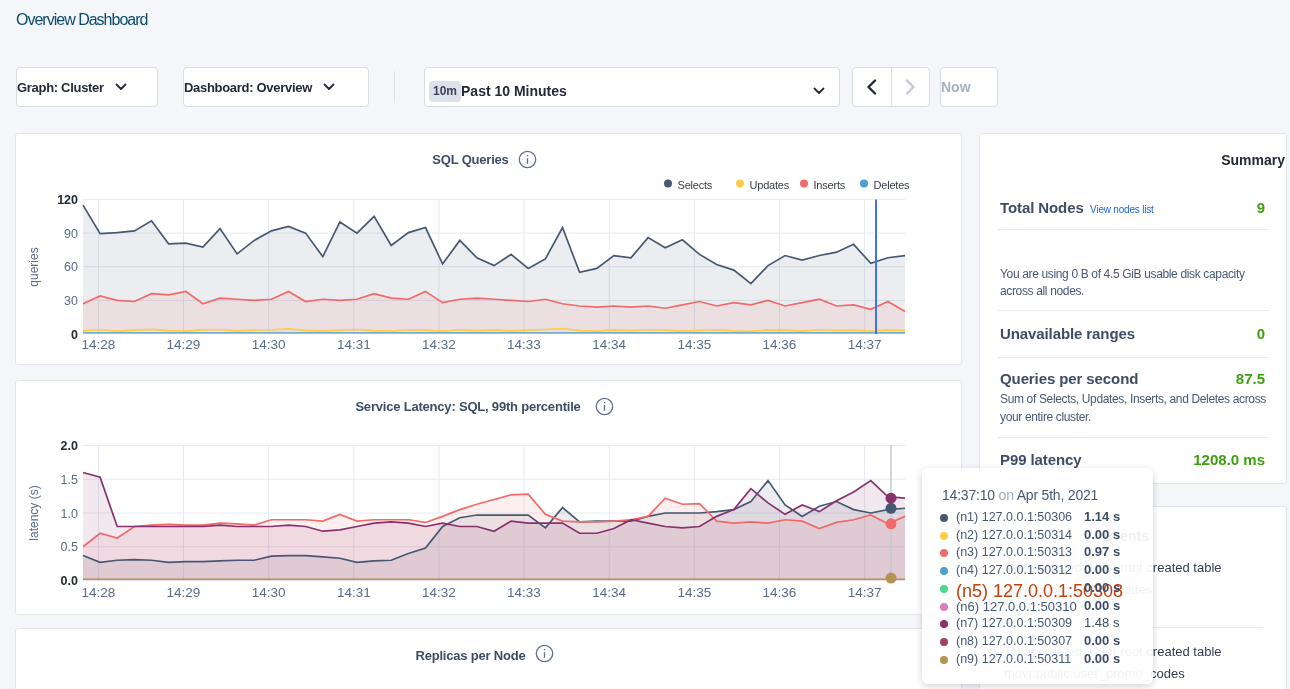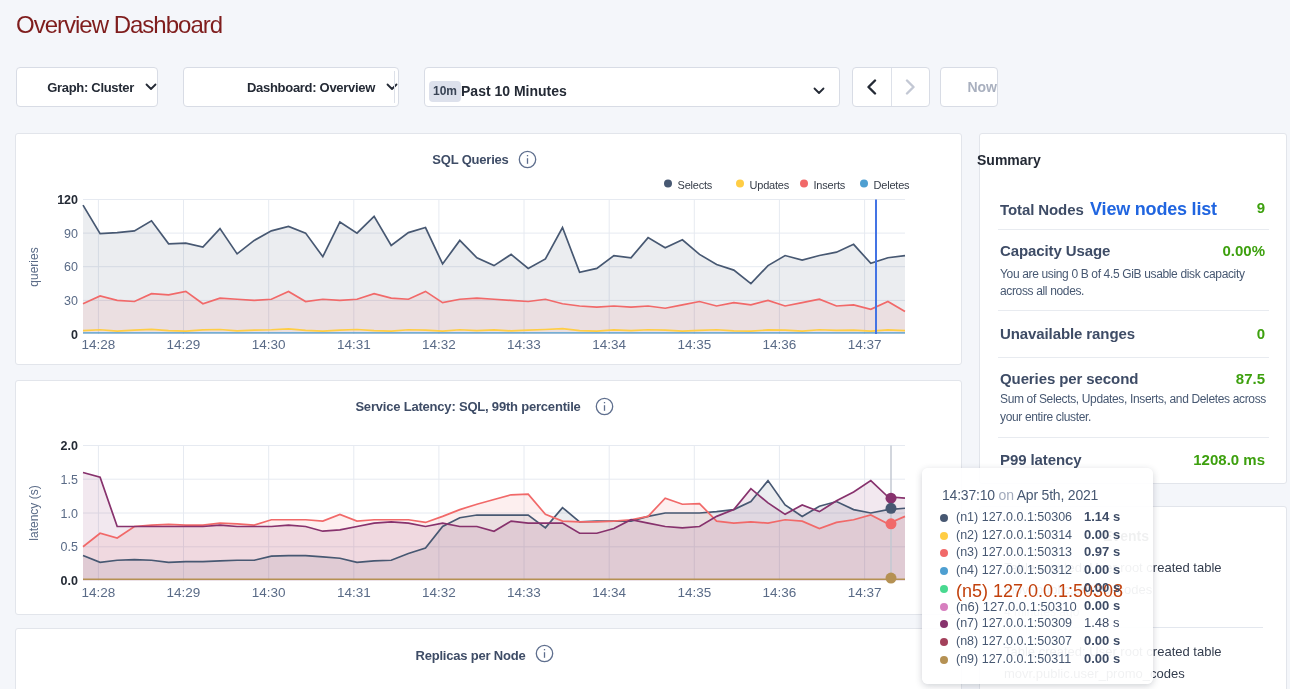--- a/index.html
+++ b/index.html
@@ -1,35 +1,35 @@
 <!DOCTYPE html>
 <html><head><meta charset="utf-8"><title>Overview Dashboard</title>
 <style>
 * { box-sizing: border-box; }
 html,body { margin:0; padding:0; width:1290px; height:689px; overflow:hidden;
   background:#f4f6fa; font-family:"Liberation Sans", sans-serif; }
 .abs { position:absolute; }
 .panel { position:absolute; background:#fff; border:1px solid #e2e5eb; border-radius:3px; }
 .btn { position:absolute; height:40px; background:#fff; border:1px solid #d8dce5; border-radius:4px;
-  display:flex; align-items:center; justify-content:flex-end; }
+  display:flex; align-items:center; justify-content:flex-start; }
 .hr { position:absolute; left:18px; width:271px; height:1px; background:#e8ebf0; }
 .shead { font-size:15px; font-weight:bold; color:#3e4c66; letter-spacing:-0.1px; }
 .grval { float:right; font-size:15px; font-weight:bold; color:#3da00e; }
 </style></head>
 <body>
-<h1 class="abs" style="left:16px;top:11px;margin:0;font-size:24px;letter-spacing:-1px;font-weight:400;color:#7f1d1d">Overview Dashboard</h1>
+<h1 class="abs" style="left:16px;top:11px;margin:0;font-size:16px;letter-spacing:-1px;font-weight:400;color:#0c4a6e">Overview Dashboard</h1>
 <div class="btn" style="left:16px;top:67px;width:142px">
   <span style="font-size:13px;font-weight:bold;letter-spacing:-0.3px;color:#242a35">Graph: Cluster</span>
   <span style="margin-left:11px;display:inline-flex">
       <svg width="12" height="8" viewBox="0 0 12 8" fill="none" stroke="#242a35" stroke-width="1.8" stroke-linecap="round" stroke-linejoin="round">
         <path d="M1.5 1.5 L6 6 L10.5 1.5"></path>
       </svg>
     </span>
 </div>
-<div class="btn" style="left:183px;top:67px;width:216px">
+<div class="btn" style="left:183px;top:67px;width:186px">
   <span style="font-size:13px;font-weight:bold;letter-spacing:-0.3px;color:#242a35">Dashboard: Overview</span>
   <span style="margin-left:11px;display:inline-flex">
       <svg width="12" height="8" viewBox="0 0 12 8" fill="none" stroke="#242a35" stroke-width="1.8" stroke-linecap="round" stroke-linejoin="round">
         <path d="M1.5 1.5 L6 6 L10.5 1.5"></path>
       </svg>
     </span>
 </div>
 <div class="abs" style="left:394px;top:71px;width:1px;height:32px;background:#dde1e9"></div>
 <div class="btn" style="left:424px;top:67px;width:416px;justify-content:flex-start;padding:8px 14px 0 4px">
   <span style="background:#dde1ec;border-radius:4px;font-size:12px;font-weight:bold;color:#394455;padding:3px 4px 4px">10m</span>
@@ -174,32 +174,28 @@
     <span style="font-size:13px;font-weight:bold;letter-spacing:-0.2px;color:#3e4c66">Replicas per Node</span>
     <svg width="19" height="19" viewBox="0 0 19 19" style="flex:none">
       <g stroke="#5f6f8e" fill="none" stroke-width="1.3">
         <circle cx="9.5" cy="9.5" r="8.2"></circle>
         <line x1="9.5" y1="8.2" x2="9.5" y2="13.8"></line>
         <line x1="9.5" y1="5.0" x2="9.5" y2="6.3"></line>
       </g>
     </svg>
   </div>
 <div class="panel" style="left:979px;top:133px;width:308px;height:351px">
-  <div class="abs" style="left:-3px;top:18px;width:308px;text-align:left;font-size:14px;font-weight:bold;color:#242a35">Summary</div>
+  <div class="abs" style="left:-3px;top:18px;width:308px;text-align:right;font-size:14px;font-weight:bold;color:#242a35">Summary</div>
   <div class="abs" style="left:20px;top:65px;width:265px;height:18px">
     <span class="shead">Total Nodes</span>
-    <span style="font-size:18px;font-weight:bold;color:#2065e0;margin-left:2px;letter-spacing:-0.2px">View nodes list</span>
+    <span style="font-size:10px;font-weight:normal;color:#2065e0;margin-left:2px;letter-spacing:-0.2px">View nodes list</span>
     <span class="grval">9</span>
   </div>
   <div class="hr" style="top:95px"></div>
   <div class="abs" style="left:20px;top:244px;width:268px"></div>
-  <div class="abs" style="left:20px;top:107.5px;width:265px">
-    <span class="shead">Capacity Usage</span>
-    <span class="grval">0.00%</span>
-  </div>
   <div class="abs" style="left:20px;top:131.5px;width:280px;font-size:12px;letter-spacing:-0.35px;color:#475872;line-height:17.5px">You are using 0 B of 4.5 GiB usable disk capacity<br>across all nodes.</div>
   <div class="hr" style="top:175.5px"></div>
   <div class="abs" style="left:20px;top:190.5px;width:265px">
     <span class="shead">Unavailable ranges</span>
     <span class="grval">0</span>
   </div>
   <div class="hr" style="top:223px"></div>
   <div class="abs" style="left:20px;top:235.5px;width:265px">
     <span class="shead">Queries per second</span>
     <span class="grval">87.5</span>

